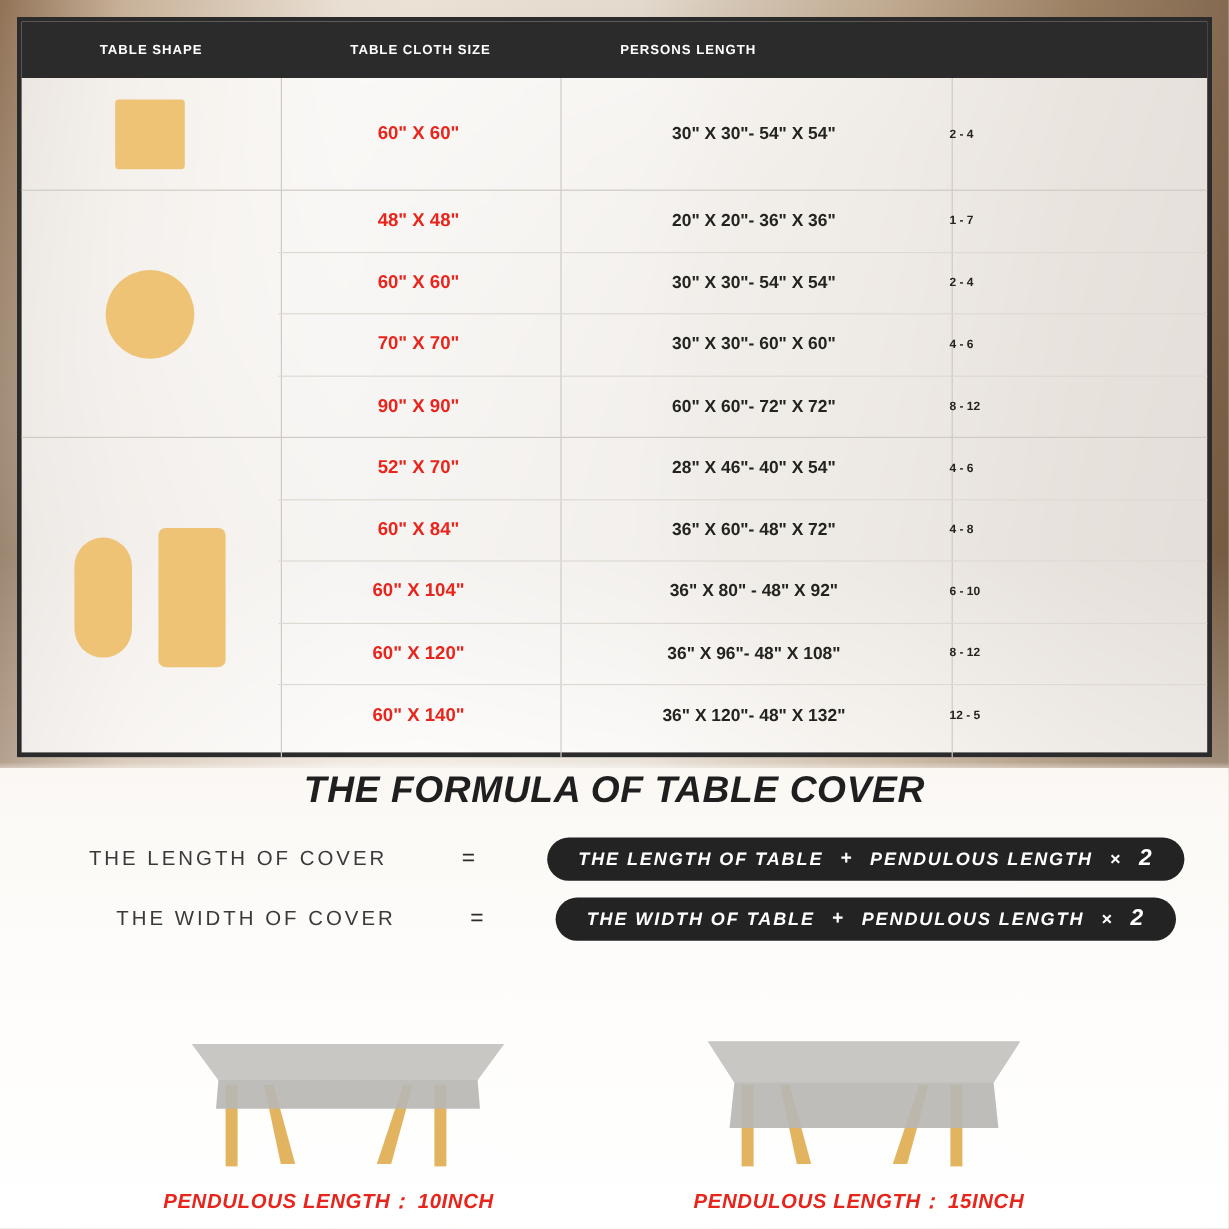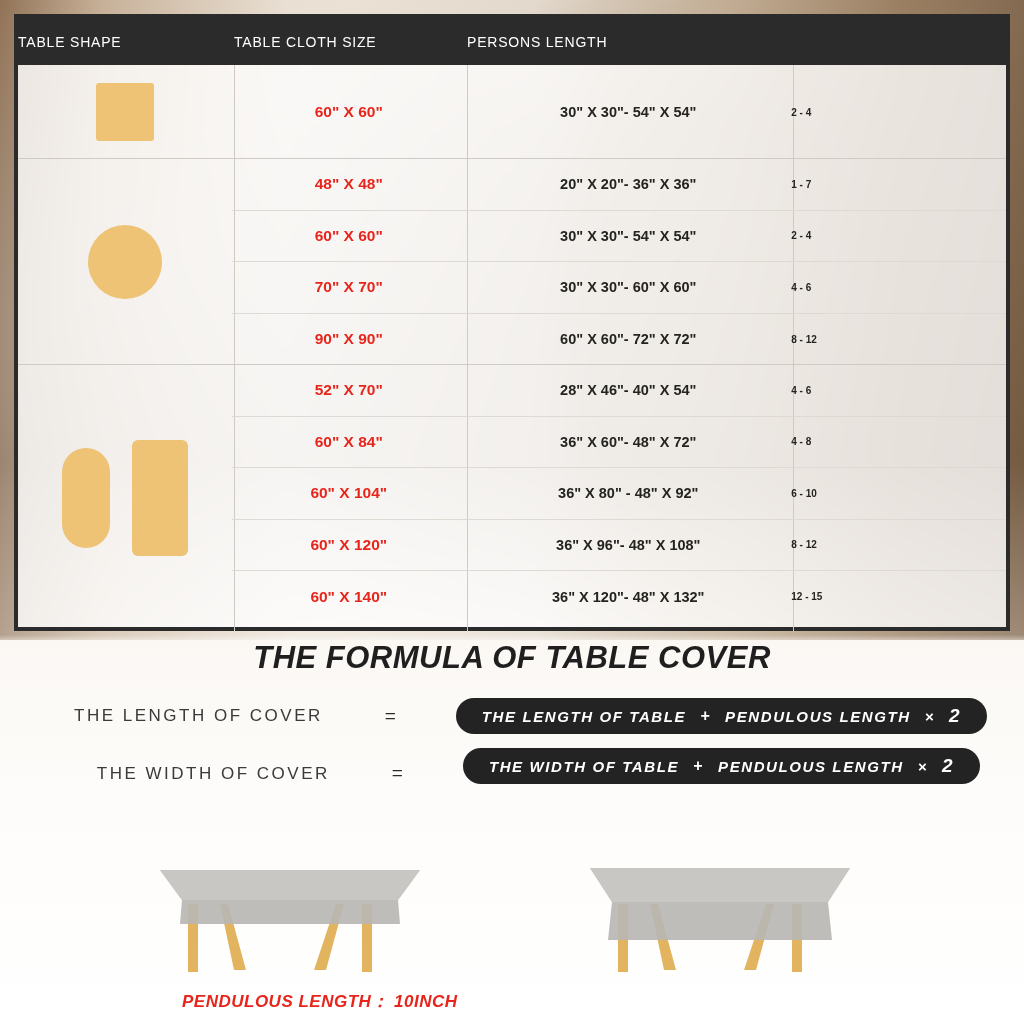--- a/index.html
+++ b/index.html
@@ -34,21 +34,21 @@
     left:14px; top:14px; width:996px; height:617px;
     border:4px solid #2b2b2b;
     background: rgba(255,255,255,0.80);
     backdrop-filter: blur(2px);
   }
   .thead {
     display:flex; height:47px; background:#2b2b2b; color:#fff;
     align-items:center;
   }
   .thead div {
-    font-weight:normal; font-size:14px; letter-spacing:0.8px;
+    text-align:center; font-weight:bold; font-size:11px; letter-spacing:0.8px;
   }
   .c1 { width:216px; }
   .c2 { width:233px; }
   .c3 { width:326px; }
   .c4 { width:213px; }
 
   .tbody { position:relative; height:566px; }
   .vline {
     position:absolute; top:0; bottom:0; width:1px; background:#cfcac3;
   }
@@ -90,21 +90,21 @@
     position:absolute; left:0; top:640px; width:1024px; height:384px;
     background: linear-gradient(180deg,#fbf8f4 0%, #fdfcfa 40%, #ffffff 100%);
   }
   .formula-title {
     text-align:center; font-size:31px; font-weight:bold; font-style:italic;
     letter-spacing:0.5px; color:#1f1f1f; 
   }
   .frow {
     display:flex; align-items:center; justify-content:center; margin-top:22px;gap:48px;
   }
-  .frow.second { margin-top:14px;align-items:flex-end; }
+  .frow.second { margin-top:14px; }
   .flabel {
     font-size:17px; letter-spacing:2.5px; color:#3a3a3a; width:300px; text-align:right;
     padding-right:14px;
   }
   .eq { font-size:19px; color:#2b2b2b; padding-right:12px; }
   .pill {
     background:#232323; color:#fff; border-radius:24px; height:36px;
     display:flex; align-items:center; padding:0 26px; gap:14px;
     font-size:15px; letter-spacing:1.6px; font-weight:bold;font-style:italic;
   }
@@ -116,21 +116,21 @@
   .tables {
     position:absolute; top:222px; left:0; width:1024px; height:162px;
   }
   .tbl { position:absolute; }
   .tblA { left:150px; top:0; }
   .tblB { left:580px; top:0; }
   .caption {
     position:absolute; font-weight:bold; font-style:italic; font-size:17px; color:#e8251c;
     letter-spacing:0.5px;
   }
-  .capA { left:136px; top:128px;margin-left:46px; }
+  .capA { left:136px; top:128px; }
   .capB { left:578px; top:128px; }
   .capnum { color:#e8251c; }
 </style>
 </head>
 <body>
 
 <div class="bg"></div>
 <div class="bg2"></div>
 
 <div class="card">
@@ -211,21 +211,21 @@
           <div class="persons">6 - 10</div>
         </div>
         <div class="row">
           <div class="size">60" X 120"</div>
           <div class="fits">36" X 96"- 48" X 108"</div>
           <div class="persons">8 - 12</div>
         </div>
         <div class="row">
           <div class="size">60" X 140"</div>
           <div class="fits">36" X 120"- 48" X 132"</div>
-          <div class="persons">12 - 15</div>
+          <div class="persons">12 - 5</div>
         </div>
       </div>
     </div>
 
   </div>
 </div>
 
 <div class="bottom">
 
   <div class="formula-title">THE FORMULA OF TABLE COVER</div>
@@ -278,15 +278,19 @@
         <g>
           <rect x="38" y="42" width="10" height="68" fill="#e3b45f"></rect>
           <rect x="212" y="42" width="10" height="68" fill="#e3b45f"></rect>
           <polygon points="70,42 78,42 96,108 84,108" fill="#e3b45f"></polygon>
           <polygon points="186,42 194,42 176,108 164,108" fill="#e3b45f"></polygon>
         </g>
         <polygon points="10,6 270,6 248,40 252,78 28,78 32,40" fill="#b9b7b4" opacity="0.92"></polygon>
         <polygon points="10,6 270,6 248,40 32,40" fill="#c9c7c4" opacity="0.95"></polygon>
       </svg>
     </div>
+    <div class="caption capB">
+      <span>PENDULOUS LENGTH：</span>
+      <span class="capnum">15INCH</span>
+    </div>
 
   </div>
 </div>
 
 </body></html>

